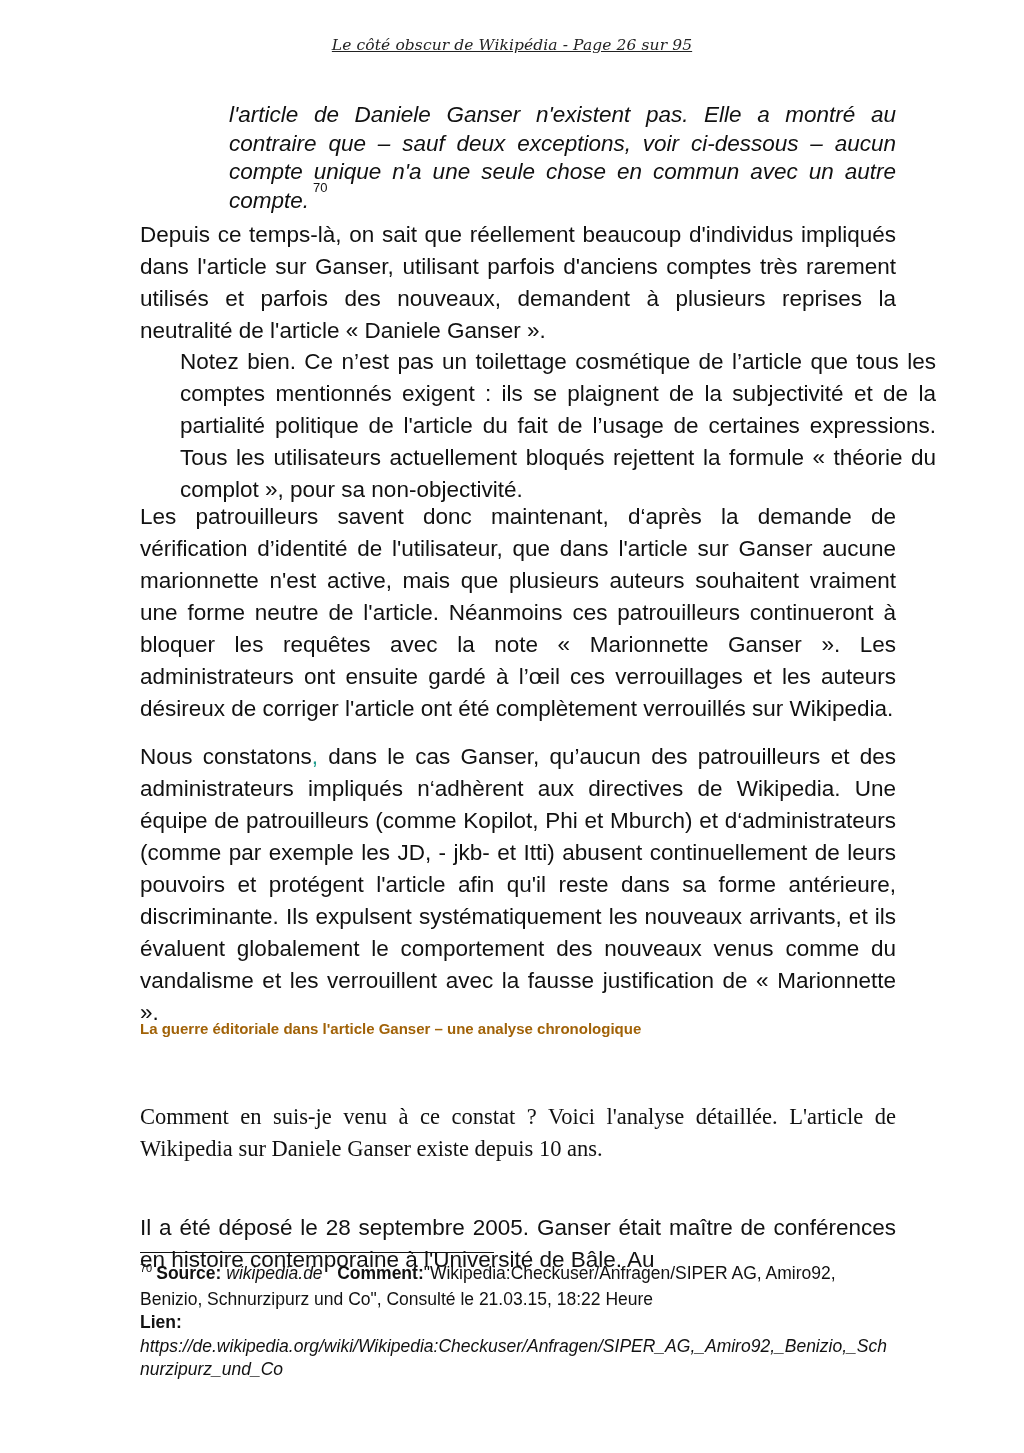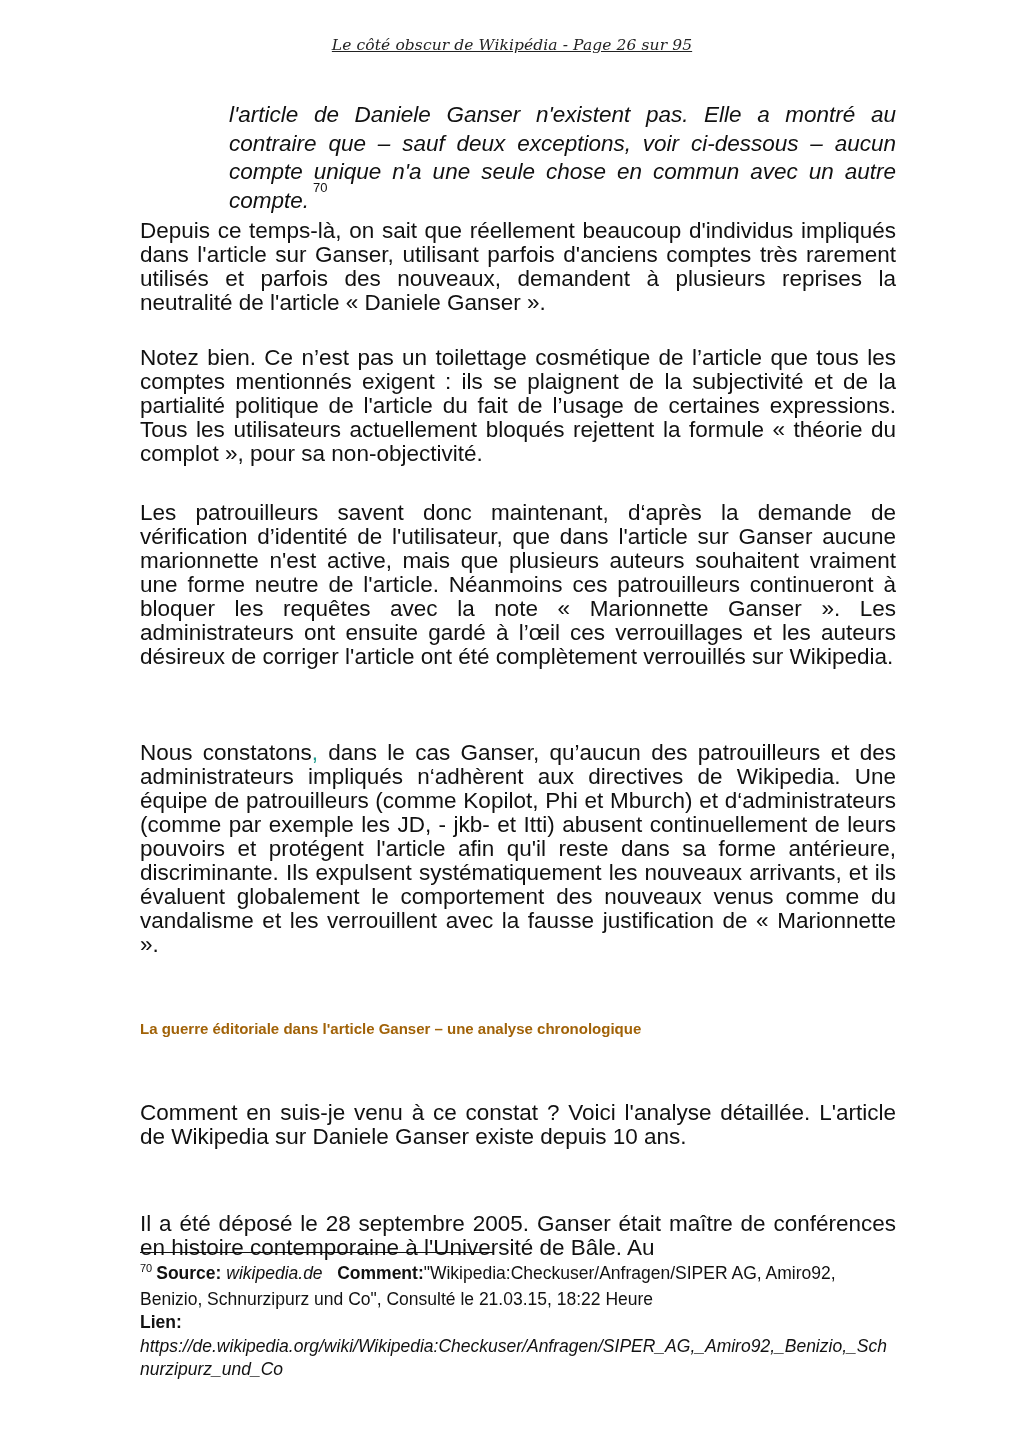--- a/index.html
+++ b/index.html
@@ -24,21 +24,21 @@
       font-family: "DejaVu Serif", "Liberation Serif", serif;
       font-style: italic;
       font-size: 15.5px;
       text-decoration: underline;
       color: #222;
       letter-spacing: 0.1px;
     }
     p {
       margin: 0;
       font-size: 22.5px;
-      line-height: 24px;
+      line-height: 32px;
       text-align: justify;
       text-align-last: left;
     }
     .quote {
       position: absolute;
       left: 229px;
       width: 667px;
       top: 90px;
       font-style: italic;
       margin-top: 11px;
@@ -109,35 +109,35 @@
 <div class="running-header">Le côté obscur de Wikipédia - Page 26 sur 95</div>
 
 <div class="quote">
   <p><span>l'article de Daniele Ganser n'existent pas. Elle a montré au contraire que – sauf deux exceptions, voir ci-dessous – aucun compte unique n'a une seule chose en commun avec un autre compte.</span><sup class="fnref">70</sup></p>
 </div>
 
 <div class="para" style="top:219px;">
   <p>Depuis ce temps-là, on sait que réellement beaucoup d'individus impliqués dans l'article sur Ganser, utilisant parfois d'anciens comptes très rarement utilisés et parfois des nouveaux, demandent à plusieurs reprises la neutralité de l'article « Daniele Ganser ».</p>
 </div>
 
-<div class="para" style="top:346px;">
+<div class="para" style="top:346px;margin-left:40px;">
   <p>Notez bien. Ce n’est pas un toilettage cosmétique de l’article que tous les comptes mentionnés exigent : ils se plaignent de la subjectivité et de la partialité politique de l'article du fait de l’usage de certaines expressions. Tous les utilisateurs actuellement bloqués rejettent la formule « théorie du complot », pour sa non-objectivité.</p>
 </div>
 
 <div class="para" style="top:501px;">
   <p>Les patrouilleurs savent donc maintenant, d‘après la demande de vérification d’identité de l'utilisateur, que dans l'article sur Ganser aucune marionnette n'est active, mais que plusieurs auteurs souhaitent vraiment une forme neutre de l'article. Néanmoins ces patrouilleurs continueront à bloquer les requêtes avec la note « Marionnette Ganser ». Les administrateurs ont ensuite gardé à l’œil ces verrouillages et les auteurs désireux de corriger l'article ont été complètement verrouillés sur Wikipedia.</p>
 </div>
 
 <div class="para" style="top:741px;">
   <p><span>Nous constatons</span><span class="teal">,</span><span> dans le cas Ganser, qu’aucun des patrouilleurs et des administrateurs impliqués n‘adhèrent aux directives de Wikipedia. Une équipe de patrouilleurs (comme Kopilot, Phi et Mburch) et d‘administrateurs (comme par exemple les JD, - jkb- et Itti) abusent continuellement de leurs pouvoirs et protégent l'article afin qu'il reste dans sa forme antérieure, discriminante. Ils expulsent systématiquement les nouveaux arrivants, et ils évaluent globalement le comportement des nouveaux venus comme du vandalisme et les verrouillent avec la fausse justification de « Marionnette ».</span></p>
 </div>
 
 <h2 class="section-heading">La guerre éditoriale dans l'article Ganser – une analyse chronologique</h2>
 
-<div class="para" style="top:1101px;">
+<div class="para" style="top:1101px;font-family:Liberation Serif, serif;">
   <p>Comment en suis-je venu à ce constat ? Voici l'analyse détaillée. L'article de Wikipedia sur Daniele Ganser existe depuis 10 ans.</p>
 </div>
 
 <div class="para" style="top:1212px;">
   <p>Il a été déposé le 28 septembre 2005. Ganser était maître de conférences en histoire contemporaine à l'Université de Bâle. Au</p>
 </div>
 
 <div class="footnote-rule"></div>
 
 <div class="footnote">

